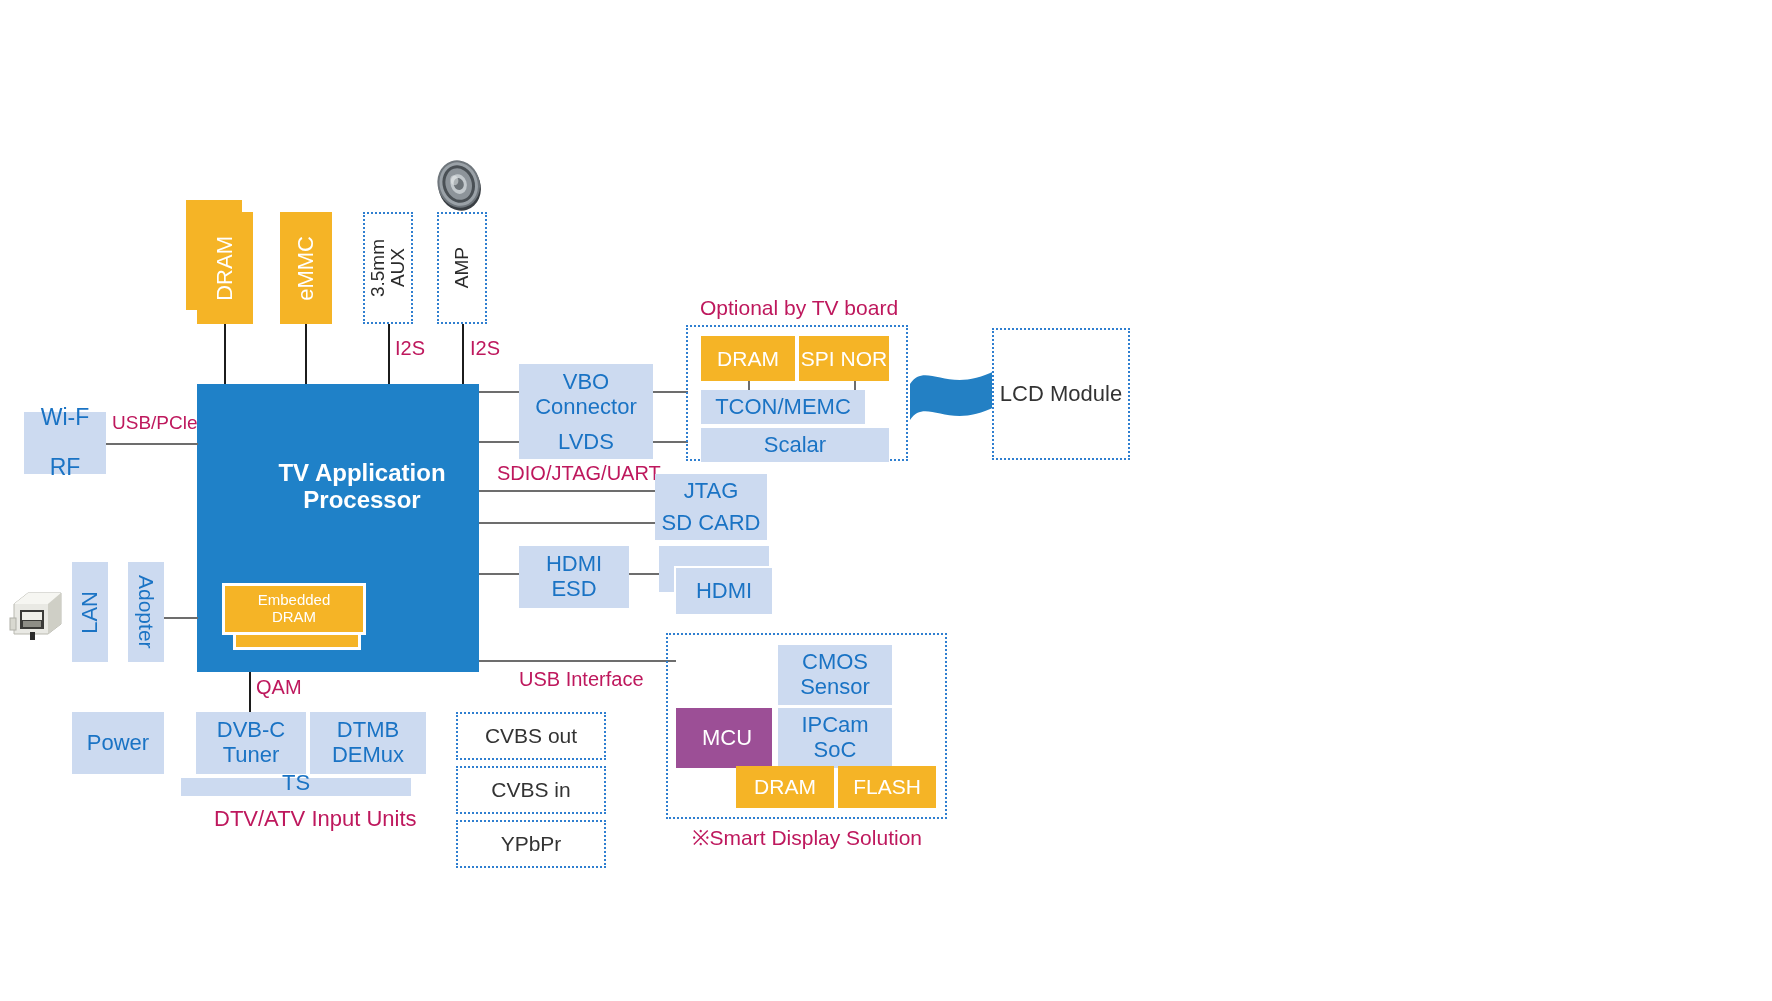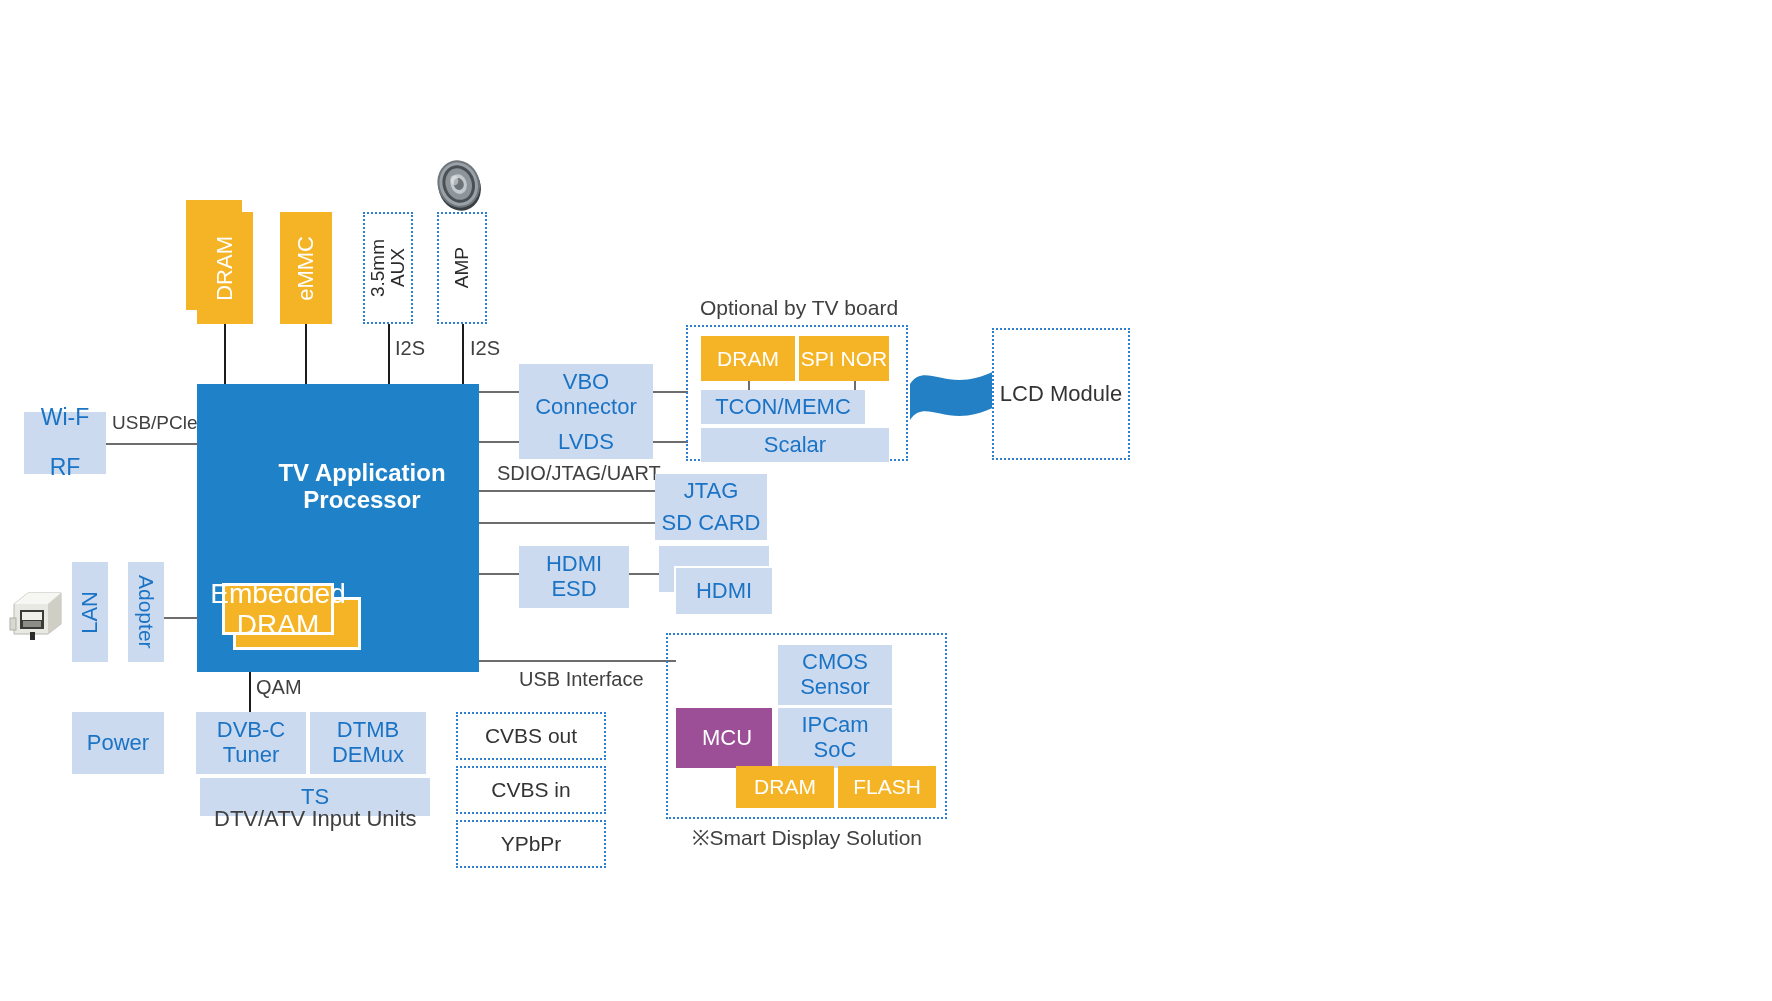--- a/index.html
+++ b/index.html
@@ -18,21 +18,21 @@
   .orange{background:#f5b426;color:#ffffff;}
   
   .purple{background:#9c4f96;color:#ffffff;padding-left:6px;}
   
   .proc{background:#1f81c8;color:#ffffff;font-weight:bold;}
   
   .dotted{border:2px dotted #2f7fd0;background:#ffffff;color:#333333;}
   
   .dgroup{border:2px dotted #2f7fd0;background:transparent;}
 
-  .lbl{position:absolute;color:#404040;white-space:nowrap;}
+  .lbl{position:absolute;color:#be185d;white-space:nowrap;}
 
   
   .rot-ccw{writing-mode:vertical-rl;transform:rotate(180deg);}
   .rot-cw{writing-mode:vertical-rl;}
 
   
   .line-h{position:absolute;height:0;border-top:2px solid #6d6d6d;}
   .line-v{position:absolute;width:0;border-left:2px solid #6d6d6d;}
   .line-v-dk{position:absolute;width:0;border-left:2px solid #1c1c1c;}
 
@@ -90,21 +90,21 @@
 
   <div class="lbl" style="left:395px;top:337px;font-size:20px;">I2S</div>
   <div class="lbl" style="left:470px;top:337px;font-size:20px;">I2S</div>
 
   <div class="box proc" style="left:197px;top:384px;width:282px;height:288px;font-size:24px;flex-direction:column;justify-content:flex-start;padding-top:76px;padding-left:48px;">
     <span>TV Application</span>
     <span>Processor</span>
   </div>
 
   <div class="stack-bg" style="left:233px;top:597px;width:128px;height:53px;border:3px solid #ffffff;box-sizing:border-box;"></div>
-  <div class="box orange" style="left:222px;top:583px;width:112px;height:52px;font-size:28px;flex-direction:column;border:3px solid #ffffff;">
+  <div class="box orange" style="left:222px;top:583px;width:144px;height:52px;font-size:15px;flex-direction:column;border:3px solid #ffffff;">
     <span>Embedded</span>
     <span>DRAM</span>
   </div>
 
   <div class="box blue-lt" style="left:24px;top:412px;width:82px;height:62px;font-size:23px;flex-direction:column;gap:24px;">
     <span>Wi-F</span>
     <span>RF</span>
   </div>
   <div class="line-h" style="left:106px;top:443px;width:92px;"></div>
   <div class="lbl" style="left:112px;top:412px;font-size:19px;">USB/PCle</div>
@@ -138,21 +138,21 @@
   <div class="lbl" style="left:256px;top:676px;font-size:20px;">QAM</div>
 
   <div class="box blue-lt" style="left:196px;top:712px;width:110px;height:62px;font-size:22px;flex-direction:column;">
     <span>DVB-C</span>
     <span>Tuner</span>
   </div>
   <div class="box blue-lt" style="left:310px;top:712px;width:116px;height:62px;font-size:22px;flex-direction:column;">
     <span>DTMB</span>
     <span>DEMux</span>
   </div>
-  <div class="box blue-lt" style="left:200px;top:778px;width:230px;height:38px;font-size:22px;">
+  <div class="box blue-lt" style="left:181px;top:778px;width:230px;height:18px;font-size:22px;align-items:flex-end;">
     <span>TS</span>
   </div>
   <div class="lbl" style="left:214px;top:806px;font-size:22px;">DTV/ATV Input Units</div>
 
   <div class="box dotted" style="left:456px;top:712px;width:150px;height:48px;font-size:21px;">
     <span>CVBS out</span>
   </div>
   <div class="box dotted" style="left:456px;top:766px;width:150px;height:48px;font-size:21px;">
     <span>CVBS in</span>
   </div>

